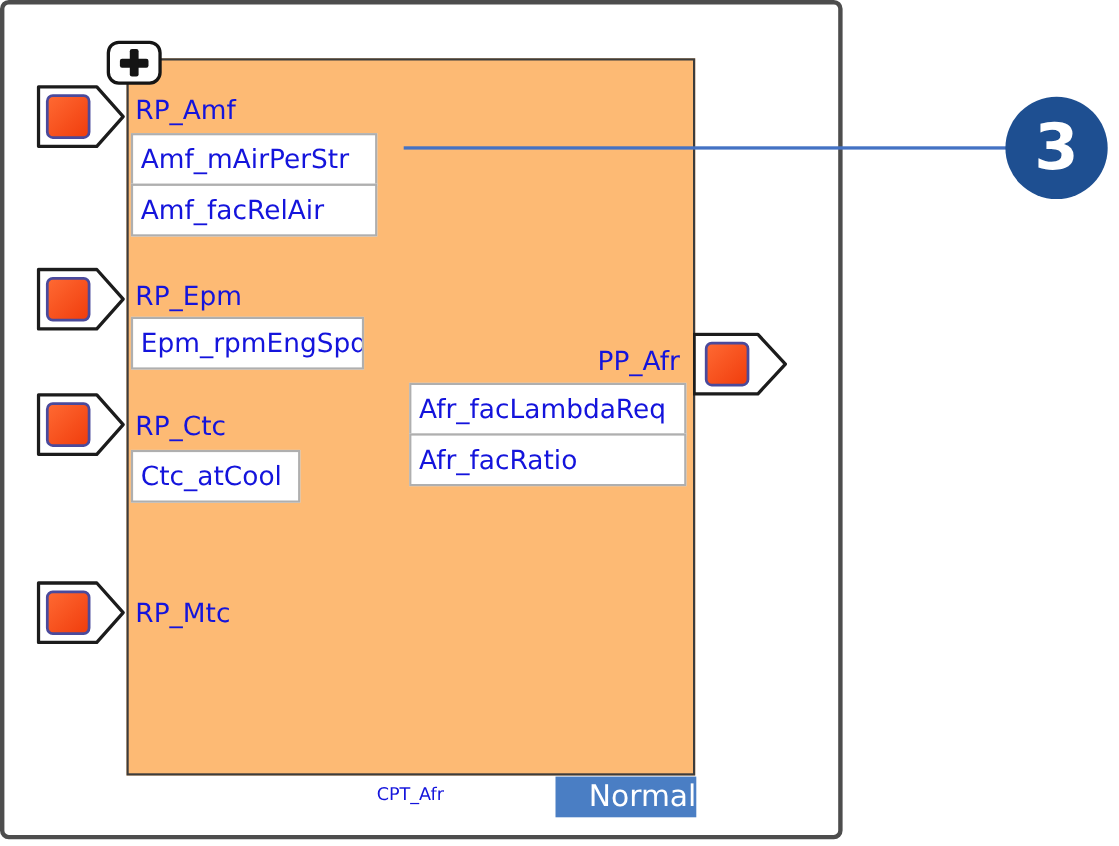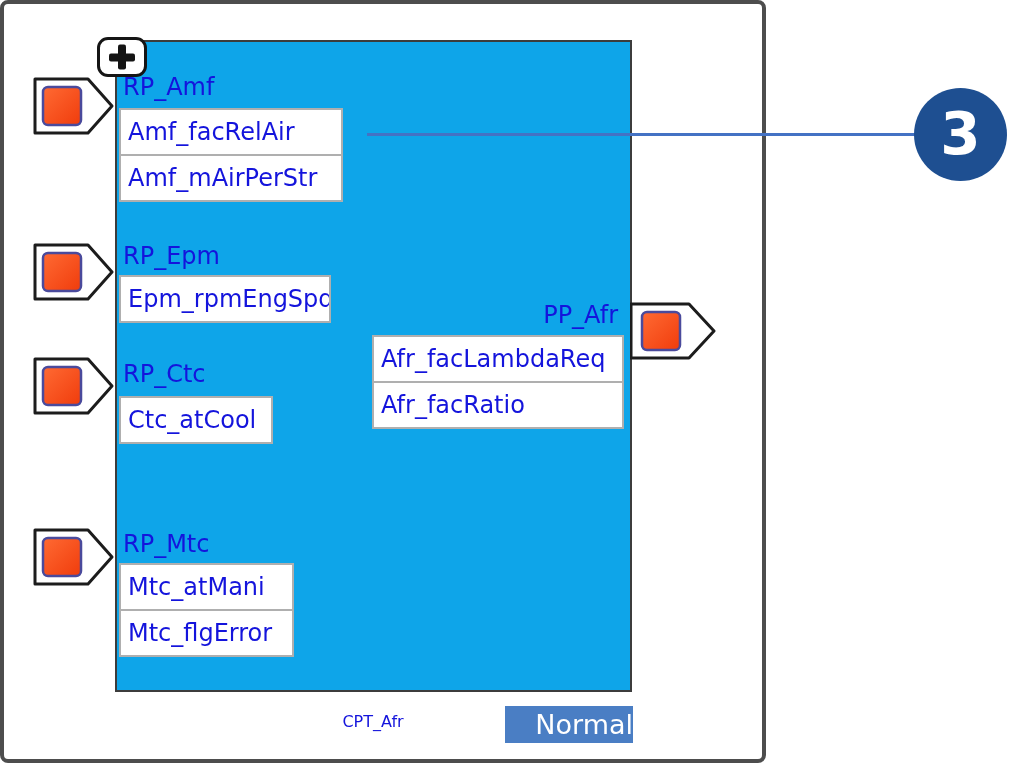--- a/index.html
+++ b/index.html
@@ -9,22 +9,22 @@
     overflow:hidden;
   }
   
   .canvas{
     position:absolute;left:0;top:0;width:766px;height:763px;
     box-sizing:border-box;background:#ffffff;
     border:4px solid #4d4d4d;border-radius:8px;
   }
   
   .component{
-    position:absolute;left:115px;top:40px;width:517px;height:652px;
-    box-sizing:border-box;background:#0ea5e9;border:2px solid #3c3c3c;
+    position:absolute;left:115px;top:53px;width:517px;height:652px;
+    box-sizing:border-box;background:#fdba74;border:2px solid #3c3c3c;
     z-index:2;
   }
   .port-label{
     position:absolute;font-size:24px;color:#1414dc;white-space:nowrap;
   }
   .sig-stack{position:absolute;}
   .sig{
     box-sizing:border-box;height:48px;line-height:44px;background:#ffffff;
     border:2px solid #afafaf;color:#1414dc;font-size:24px;padding-left:7px;
     white-space:nowrap;overflow:hidden;
@@ -72,39 +72,35 @@
     </linearGradient>
   </defs>
 </svg>
 
 <div class="canvas"></div>
 
 <div class="component">
 
   <div class="port-label" style="left:6px;top:31px">RP_Amf</div>
   <div class="sig-stack" style="left:2px;top:66px">
+    <div class="sig w-amf">Amf_mAirPerStr</div>
     <div class="sig w-amf">Amf_facRelAir</div>
-    <div class="sig w-amf">Amf_mAirPerStr</div>
   </div>
 
   <div class="port-label" style="left:6px;top:200px">RP_Epm</div>
   <div class="sig-stack" style="left:2px;top:233px">
     <div class="sig w-epm">Epm_rpmEngSpd</div>
   </div>
 
   <div class="port-label" style="left:6px;top:318px">RP_Ctc</div>
   <div class="sig-stack" style="left:2px;top:354px">
     <div class="sig w-ctc">Ctc_atCool</div>
   </div>
 
   <div class="port-label" style="left:6px;top:488px">RP_Mtc</div>
-  <div class="sig-stack" style="left:2px;top:521px">
-    <div class="sig w-mtc">Mtc_atMani</div>
-    <div class="sig w-mtc">Mtc_flgError</div>
-  </div>
 
   <div class="port-label" style="right:12px;top:259px">PP_Afr</div>
   <div class="sig-stack" style="left:255px;top:293px">
     <div class="sig w-afr">Afr_facLambdaReq</div>
     <div class="sig w-afr">Afr_facRatio</div>
   </div>
 
 </div>
 
 <div class="plus-btn">

